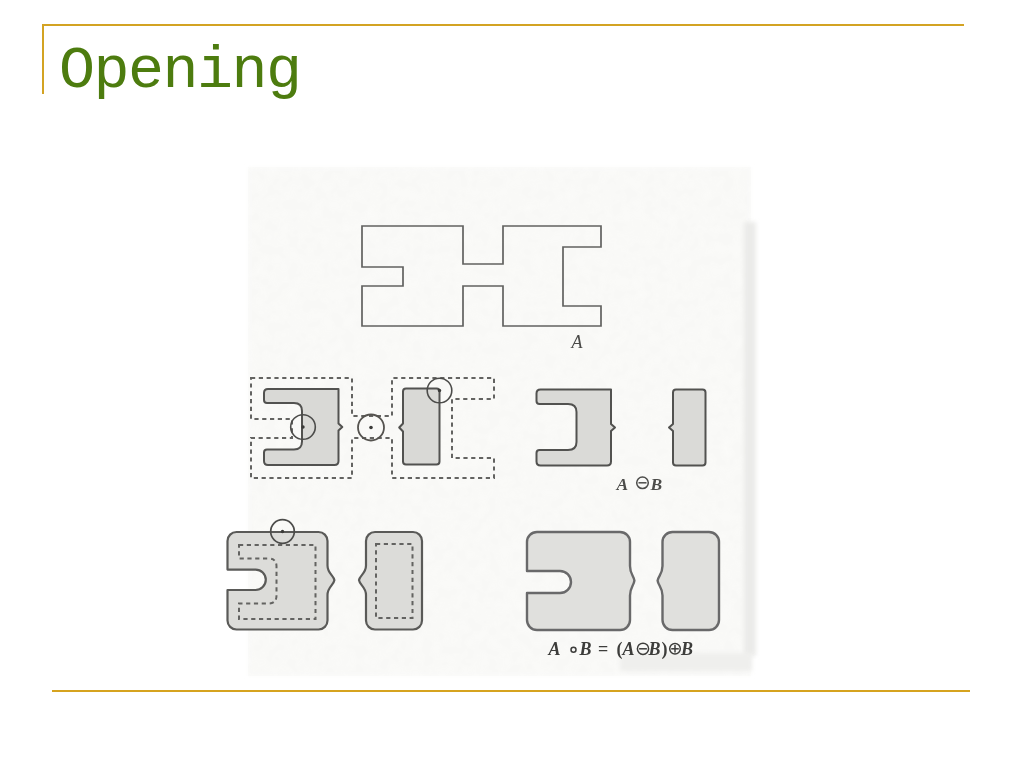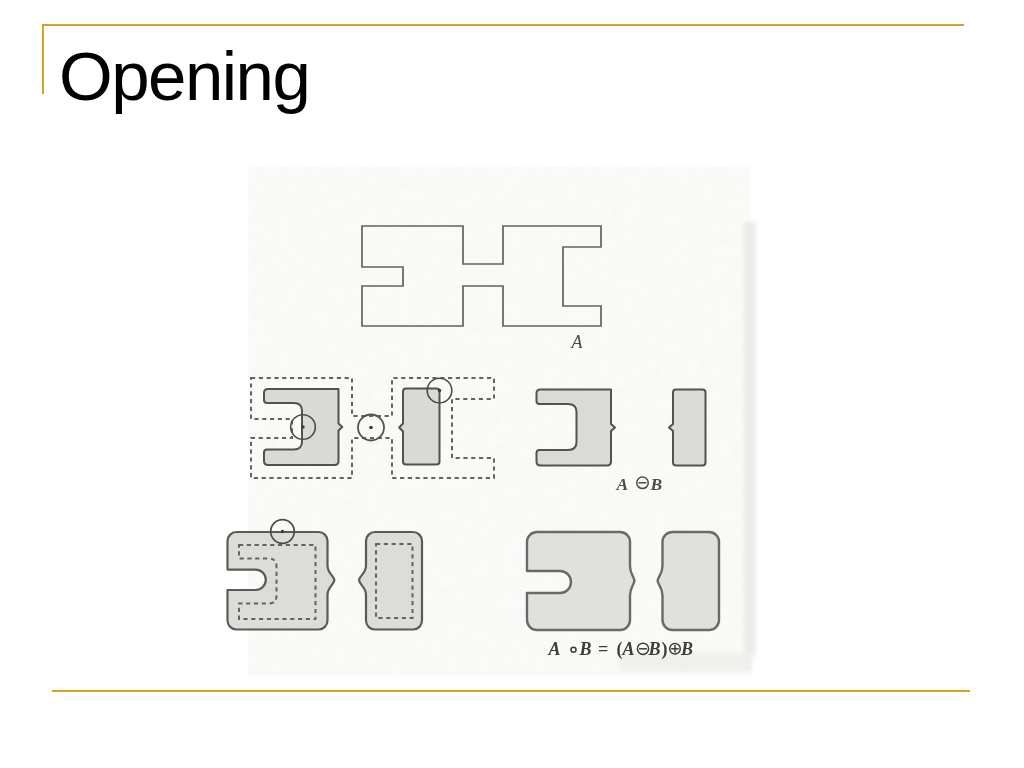--- a/index.html
+++ b/index.html
@@ -5,21 +5,21 @@
   html,body{margin:0;padding:0;background:#ffffff;width:1024px;height:768px;overflow:hidden;}
   .abs{position:absolute;}
 </style>
 </head>
 <body>
 
 <div class="abs" style="left:42px;top:24px;width:922px;height:2.4px;background:#d3a323;"></div>
 
 <div class="abs" style="left:42px;top:24px;width:2.4px;height:70px;background:#d3a323;"></div>
 
-<div class="abs" style="left:59px;top:37px;font-family:Liberation Sans, sans-serif;font-size:69px;color:#000000;letter-spacing:-1.5px;">Opening</div>
+<div class="abs" style="left:59px;top:37px;font-family:Liberation Mono, monospace;font-size:60px;color:#4d7c0f;letter-spacing:-1.5px;">Opening</div>
 
 <div class="abs" style="left:52px;top:690px;width:918px;height:1.6px;background:#d6a31f;"></div>
 
 <svg class="abs" style="left:0;top:0;filter:blur(0.4px)" width="1024" height="768" viewBox="0 0 1024 768">
 
 <g>
       <defs>
         <filter id="soft" x="-30%" y="-30%" width="160%" height="160%">
           <feGaussianBlur stdDeviation="2.2"></feGaussianBlur>
         </filter>

